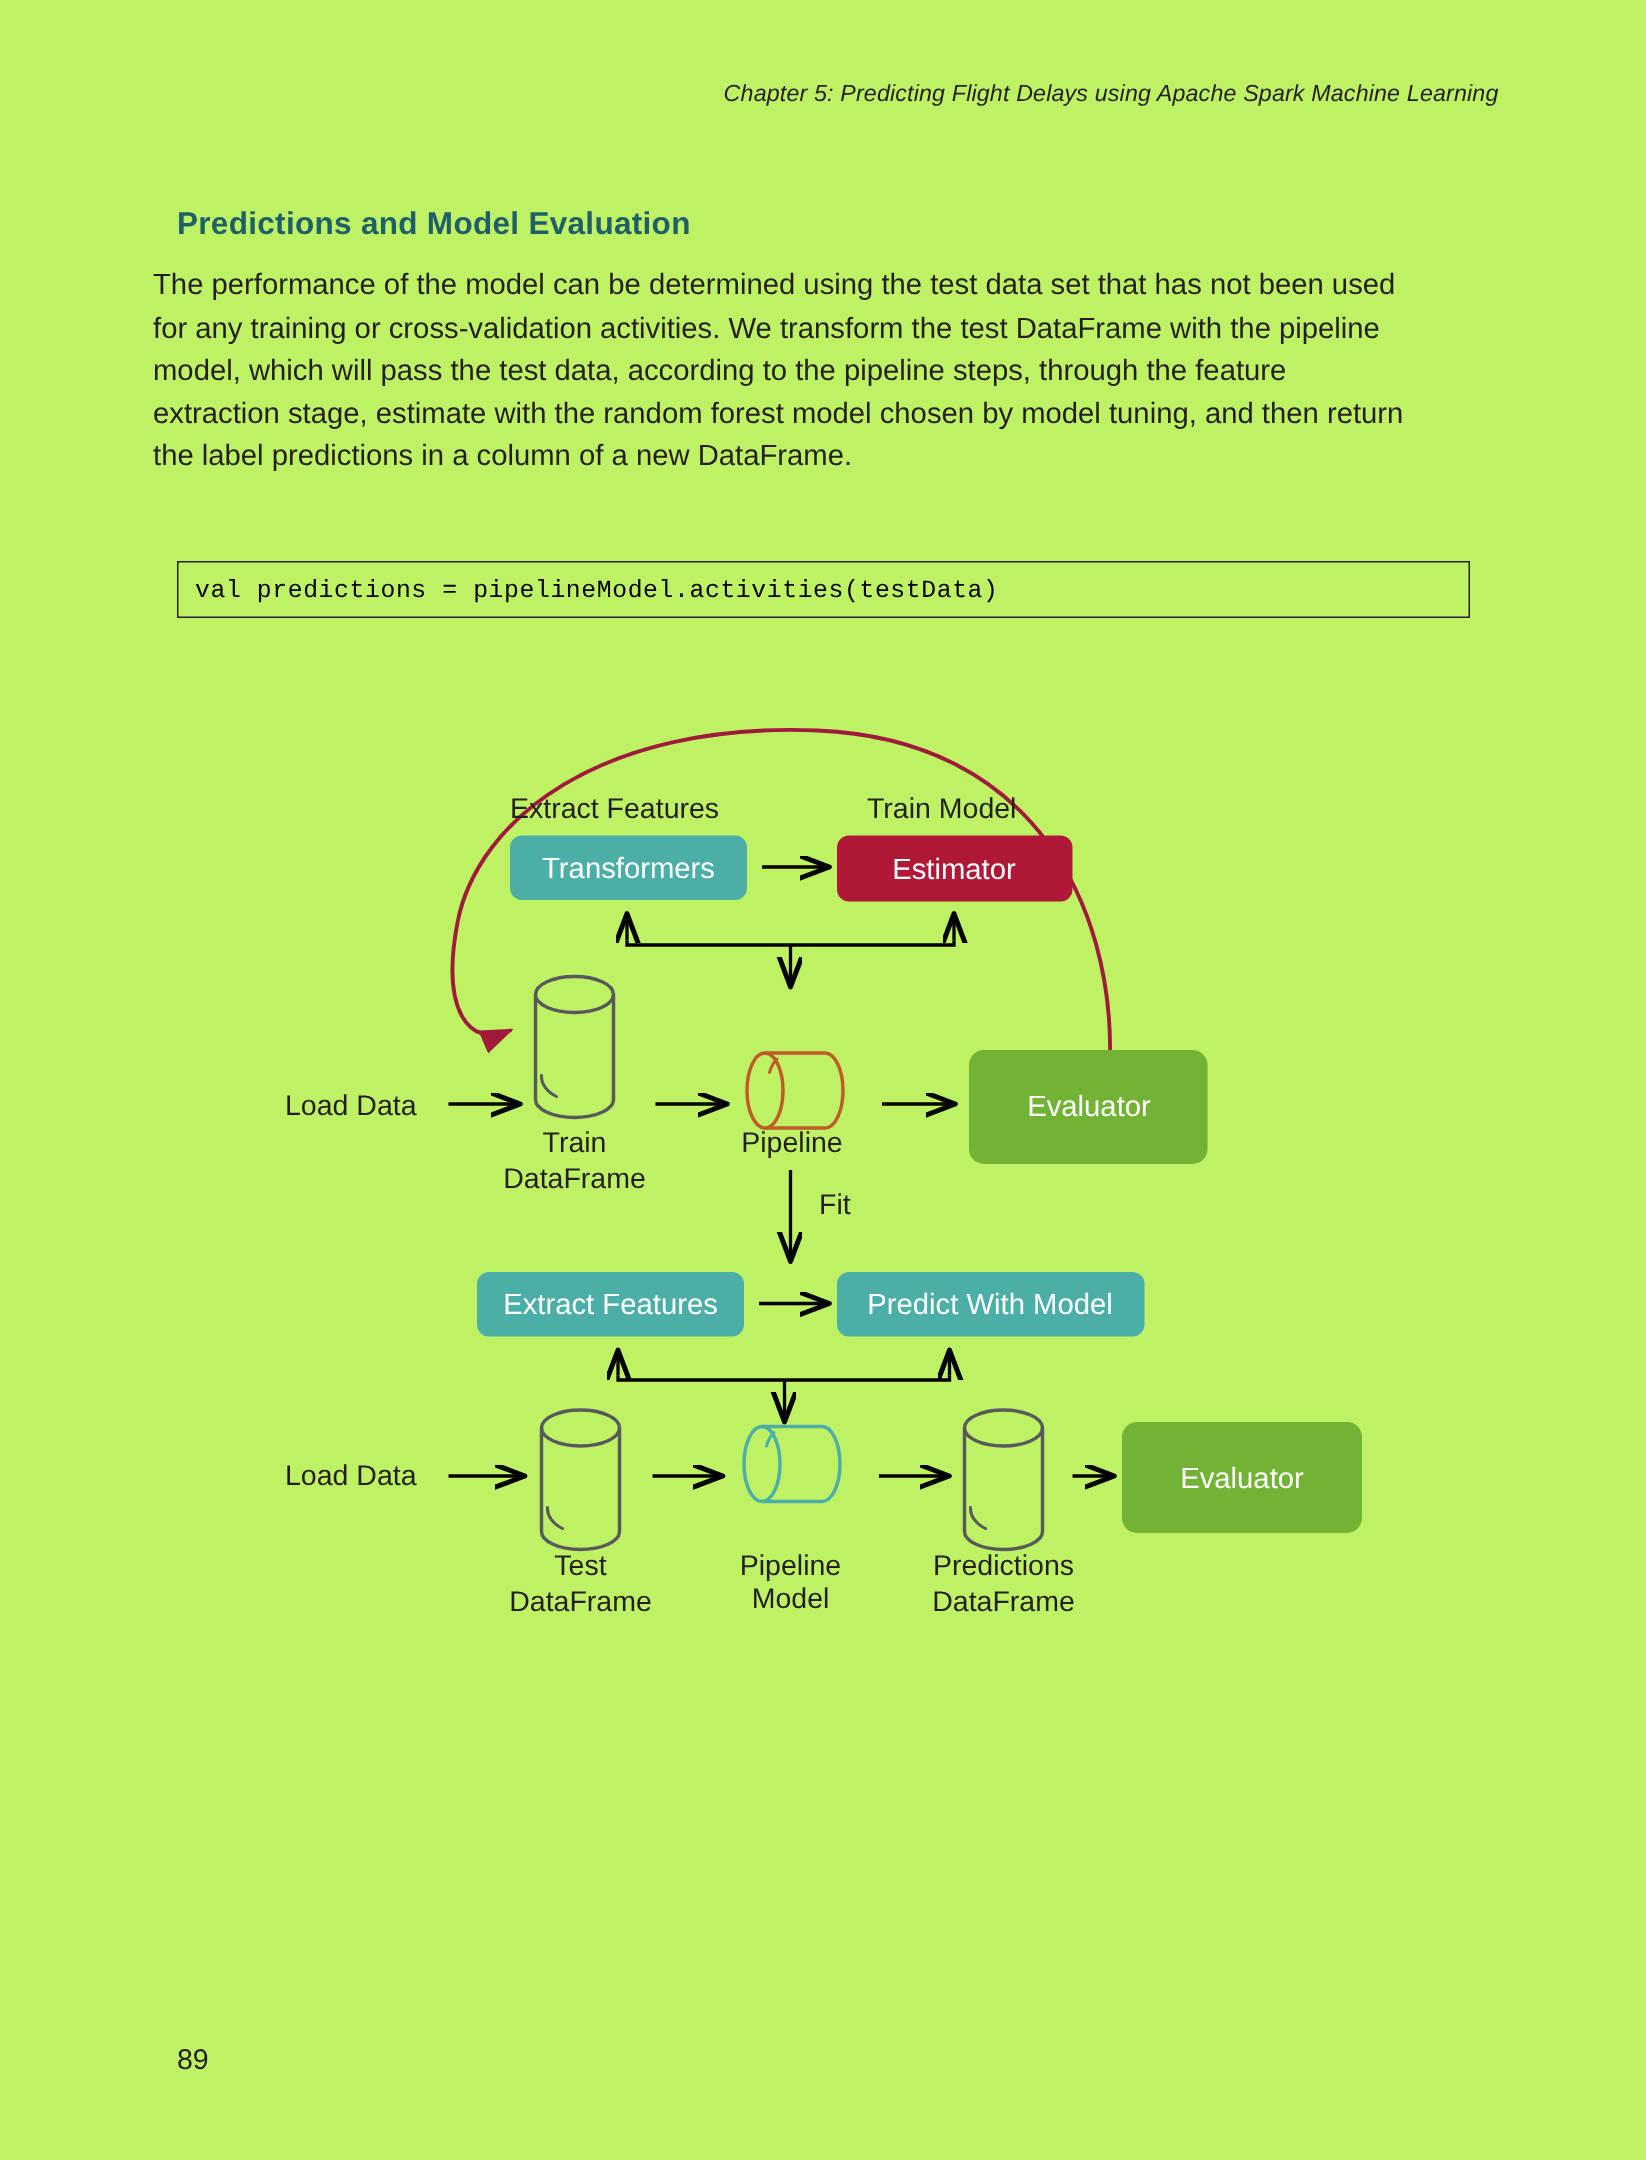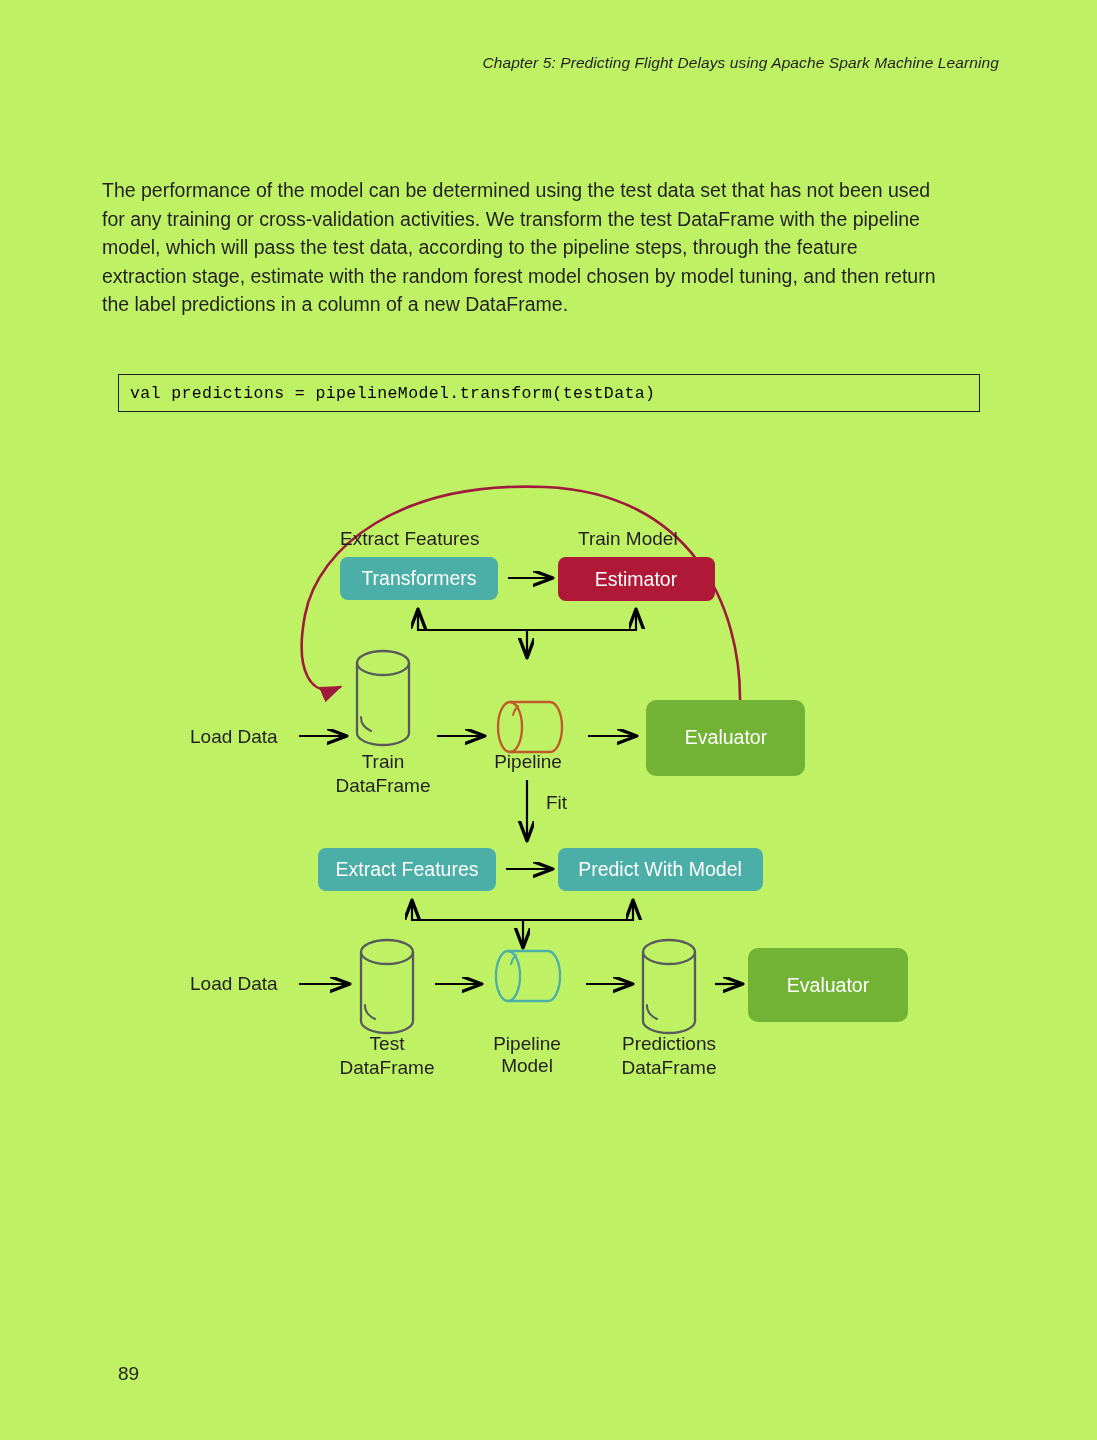--- a/index.html
+++ b/index.html
@@ -106,25 +106,26 @@
     color: #231f20;
   }
 </style>
 </head>
 <body>
 
 <div id="page">
 
   <div class="running-head">Chapter 5: Predicting Flight Delays using Apache Spark Machine Learning</div>
 
+  <div class="section-heading">Predictions and Model Evaluation</div>
 
   <div class="body-para">The performance of the model can be determined using the test data set that has not been used for any training or cross-validation activities. We transform the test DataFrame with the pipeline model, which will pass the test data, according to the pipeline steps, through the feature extraction stage, estimate with the random forest model chosen by model tuning, and then return the label predictions in a column of a new DataFrame.</div>
 
   <div class="code-block">
-    <code>val predictions = pipelineModel.transform(testData)</code>
+    <code>val predictions = pipelineModel.activities(testData)</code>
   </div>
 
   <div class="figure">
     <svg width="1097" height="660" viewBox="0 0 1097 660" xmlns="http://www.w3.org/2000/svg">
       <defs>
         <marker id="arrowBlack" markerWidth="10" markerHeight="10" refX="8.6" refY="3.4" orient="auto" markerUnits="strokeWidth">
           <path d="M0,0 L9,3.4 L0,6.8" fill="none" stroke="#000000" stroke-width="1.5" stroke-linecap="round" stroke-linejoin="round"></path>
         </marker>
         <marker id="arrowRed" markerWidth="10" markerHeight="10" refX="7.5" refY="3.2" orient="auto" markerUnits="strokeWidth">
           <path d="M0,0 L8.5,3.2 L0,6.4 Z" fill="#A01A3C"></path>

